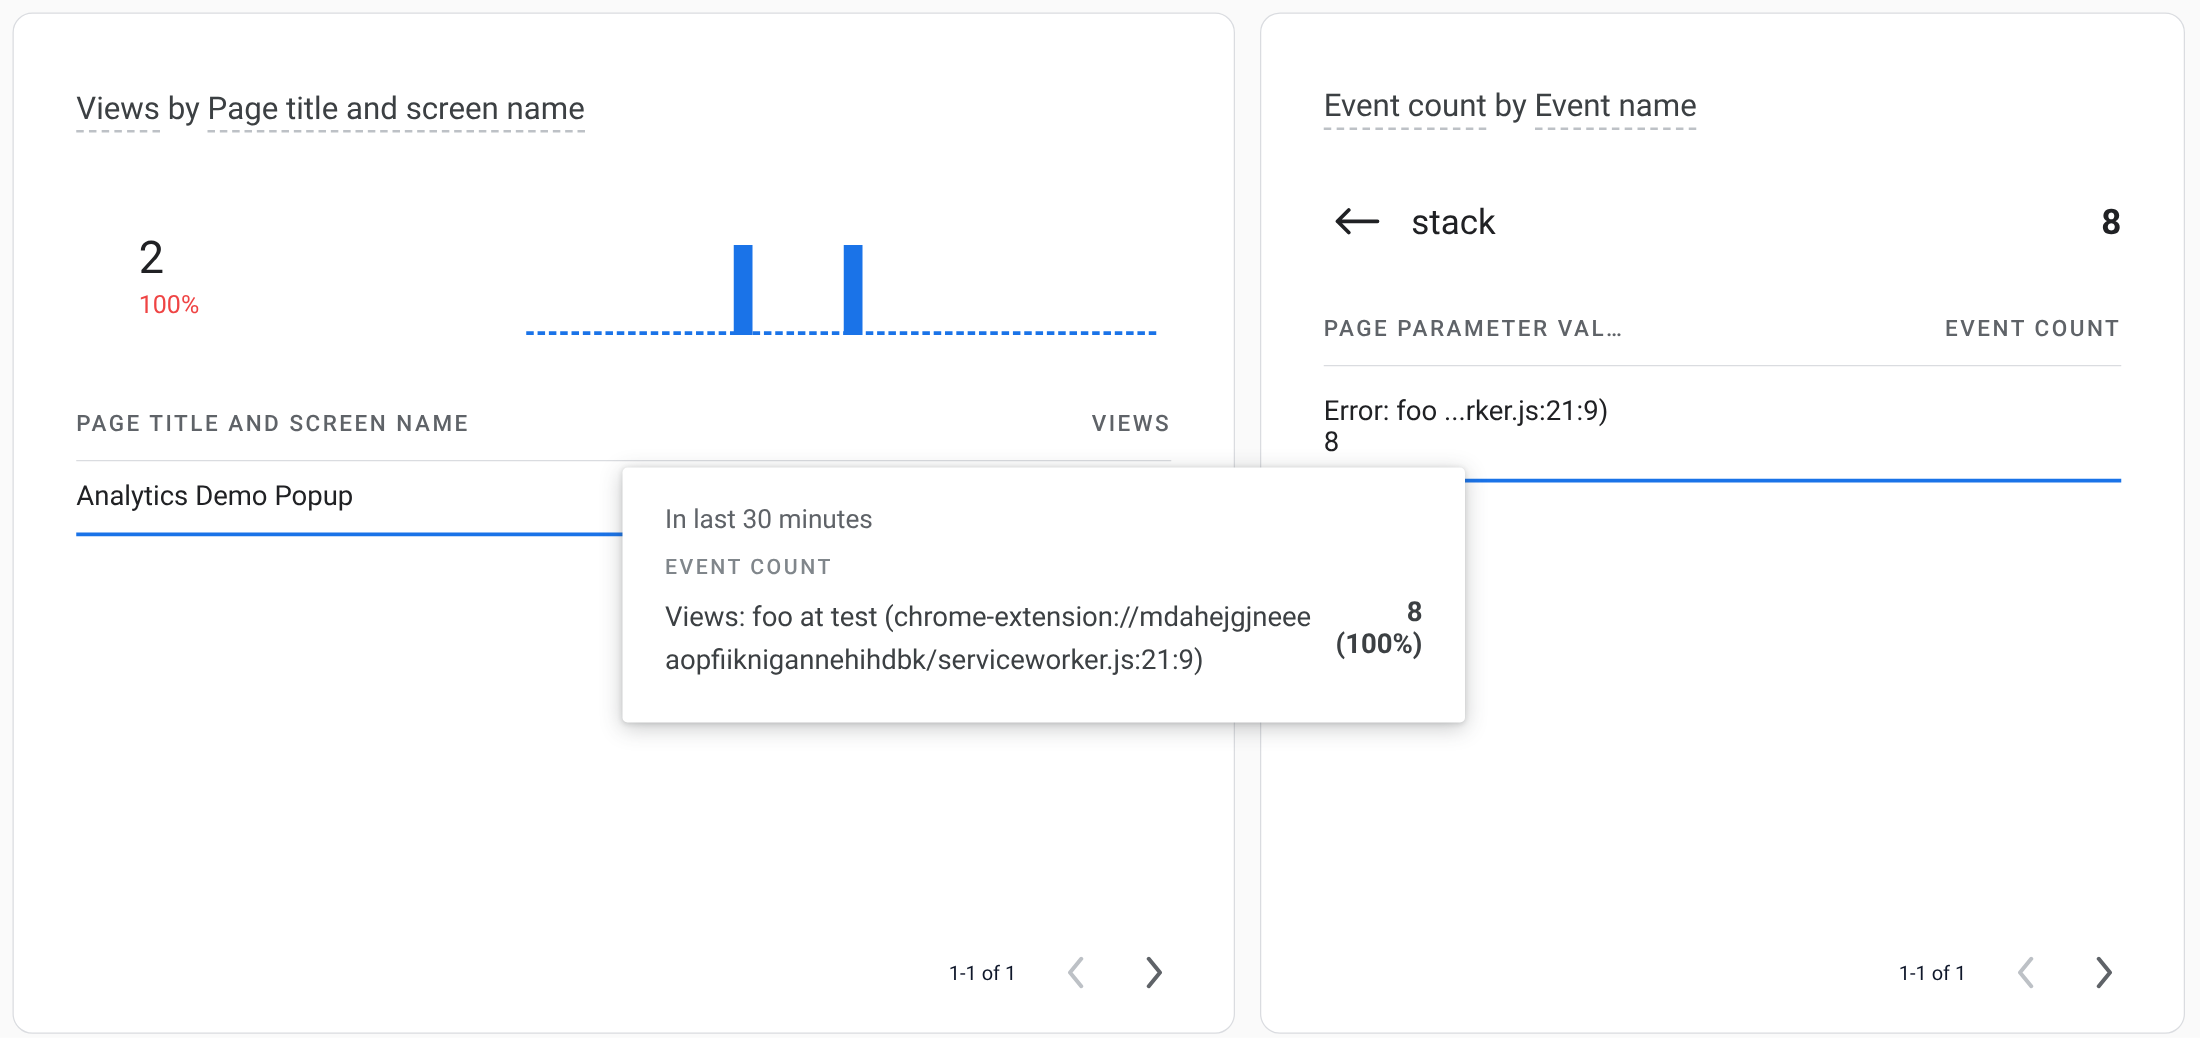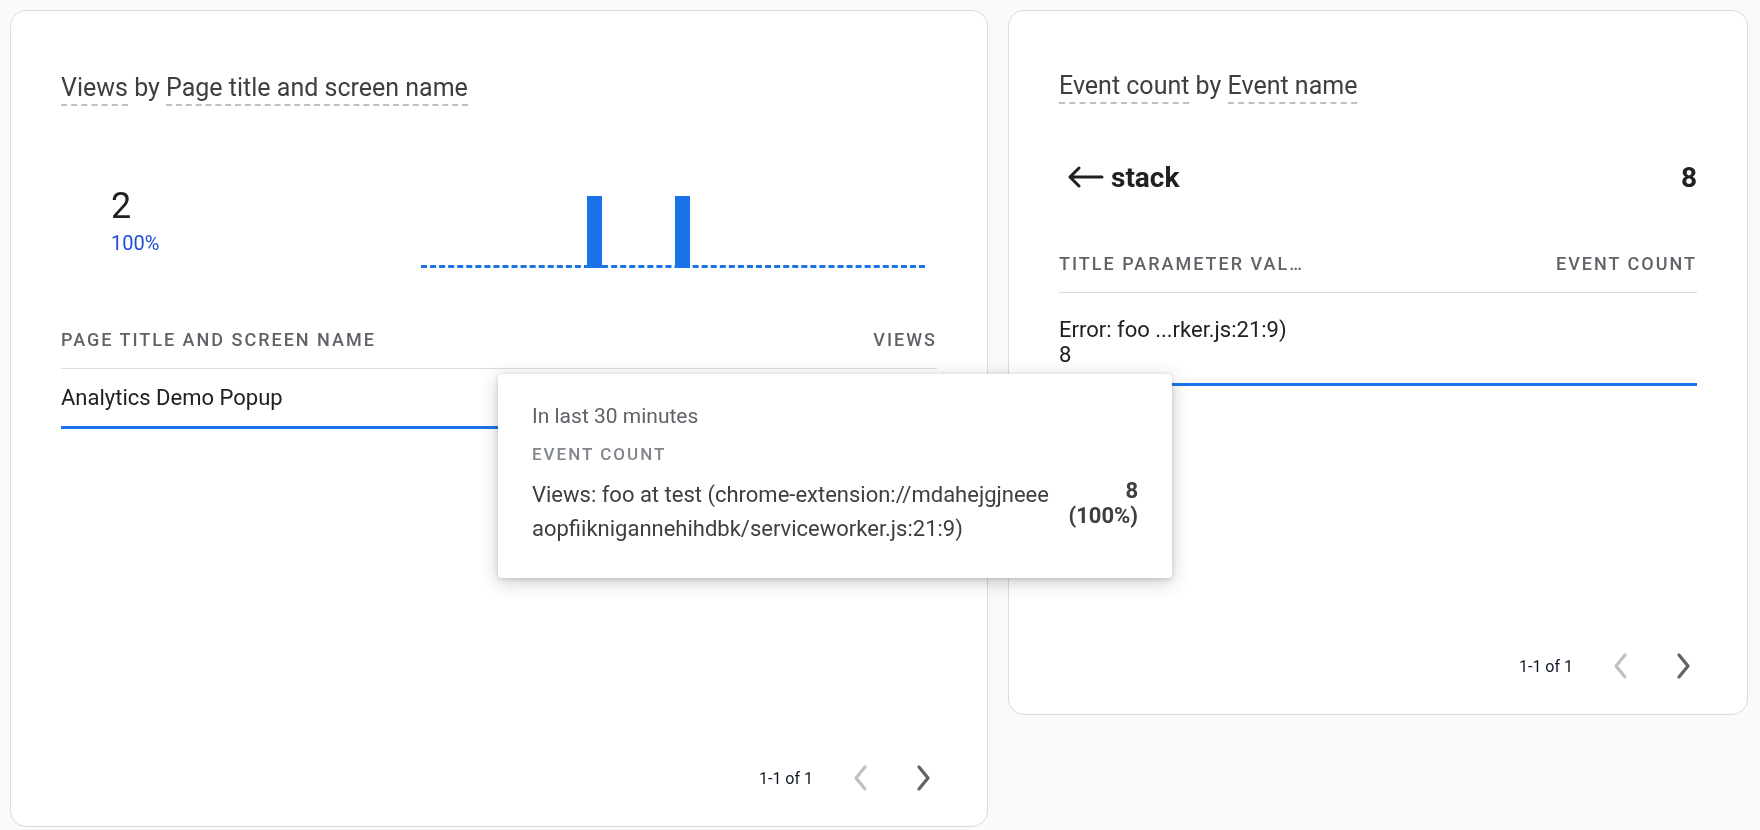--- a/index.html
+++ b/index.html
@@ -12,21 +12,21 @@
     -webkit-font-smoothing: antialiased;
   }
   .canvas { position: relative; width: 1760px; height: 830px; }
   .card {
     position: absolute;
     background: #fff;
     border: 1px solid #dadce0;
     border-radius: 16px;
   }
   .card-left  { left: 10px;  top: 10px; width: 978px; height: 817px; padding-left: 32px; }
-  .card-right { left: 1008px; top: 10px; width: 740px; height: 705px; }
+  .card-right { left: 1008px; top: 10px; width: 740px; height: 817px; }
 
   
   .card-title {
     position: absolute;
     left: 50px;
     font-size: 25px;
     font-weight: 400;
     color: #3c4043;
   }
   .card-left .card-title  { top: 62px; }
@@ -34,21 +34,21 @@
   .dash-under {
     border-bottom: 2px dashed #bdc1c6;
     padding-bottom: 2px;
   }
 
   
   .rank-line { position: absolute; left: 50px; top: 132px; font-size: 29px; color: #202124; }
   .rank-line .rank { font-weight: 500; margin-right: 14px; }
   .rank-line .name { font-weight: 400; }
   .big-value { position: absolute; left: 100px; top: 174px; font-size: 36px; font-weight: 400; color: #202124; }
-  .pct       { position: absolute; left: 100px; top: 220px; font-size: 20px; color: #1d4ed8; }
+  .pct       { position: absolute; left: 100px; top: 220px; font-size: 20px; color: #ef4444; }
 
   
   .sparkline { position: absolute; left: 410px; top: 180px; width: 504px; height: 80px; }
   .sparkline .baseline {
     position: absolute; left: 0; right: 0; bottom: 3px;
     border-bottom: 3px dashed #1a73e8;
   }
   .sparkline .bar {
     position: absolute; bottom: 3px; width: 15px; background: #1a73e8;
   }
@@ -77,21 +77,21 @@
   }
   .card-left  .tbl-row { top: 356px; padding-top: 18px; }
   .card-right .tbl-row { top: 288px; padding-top: 18px; }
 
   
   .drill-line { position: absolute; left: 50px; right: 50px; top: 140px; display: flex; align-items: center; }
   .drill-line .back {
     width: 52px; height: 52px; display: flex; align-items: center; justify-content: center;
     border-radius: 50%; cursor: pointer;
   }
-  .drill-line .label { font-size: 28px; flex: 1; font-weight: bold; }
+  .drill-line .label { font-size: 28px; margin-left: 18px; flex: 1; }
   .drill-line .value { font-size: 28px; font-weight: 700; }
 
   
   .pager {
     position: absolute; right: 44px; bottom: 28px;
     display: flex; align-items: center; gap: 22px;
     color: #0f172a; font-size: 16px;
   }
   .pager .range { margin-right: 6px; }
   .chev {
@@ -177,21 +177,21 @@
       <span class="back">
         <svg width="38" height="22" viewBox="0 0 38 22">
             <path d="M36 11 H4 M13 2 L4 11 L13 20" stroke="#202124" stroke-width="3" fill="none" stroke-linecap="round" stroke-linejoin="round"></path>
           </svg>
       </span>
       <span class="label">stack</span>
       <span class="value">8</span>
     </div>
 
     <div class="tbl-head">
-      <span>TITLE PARAMETER VAL…</span>
+      <span>PAGE PARAMETER VAL…</span>
       <span>EVENT COUNT</span>
     </div>
 
     <div class="tbl-row">
       <span>Error: foo ...rker.js:21:9)</span>
       <span>8</span>
     </div>
 
     <div class="pager">
       <span class="range">1-1 of 1</span>

